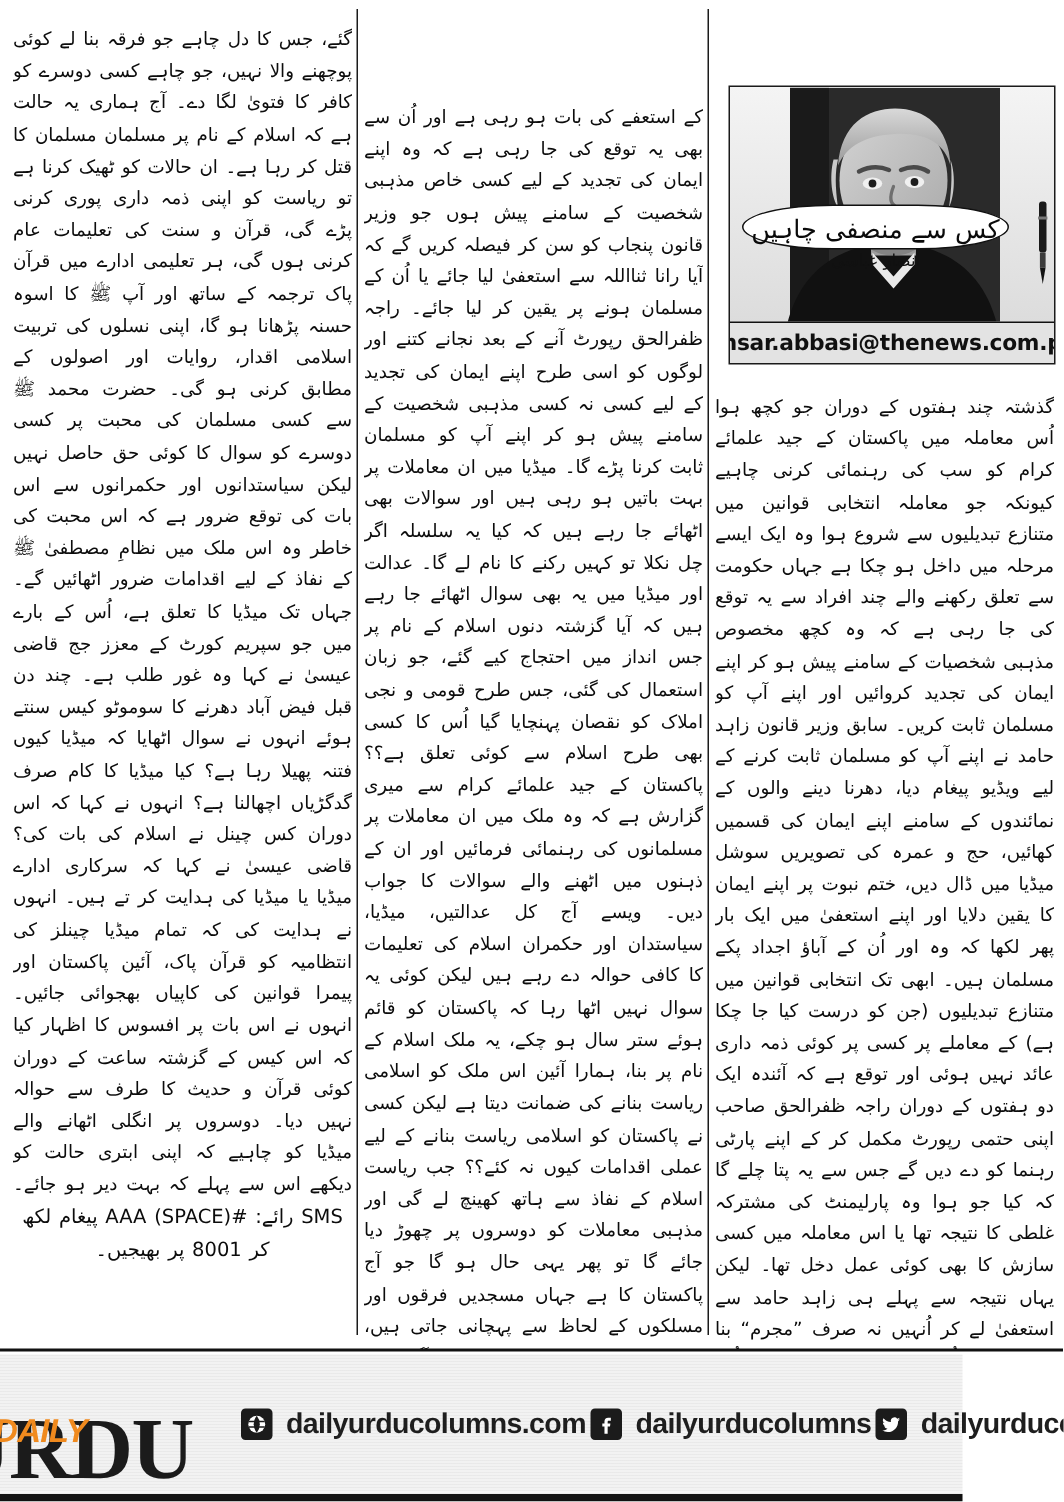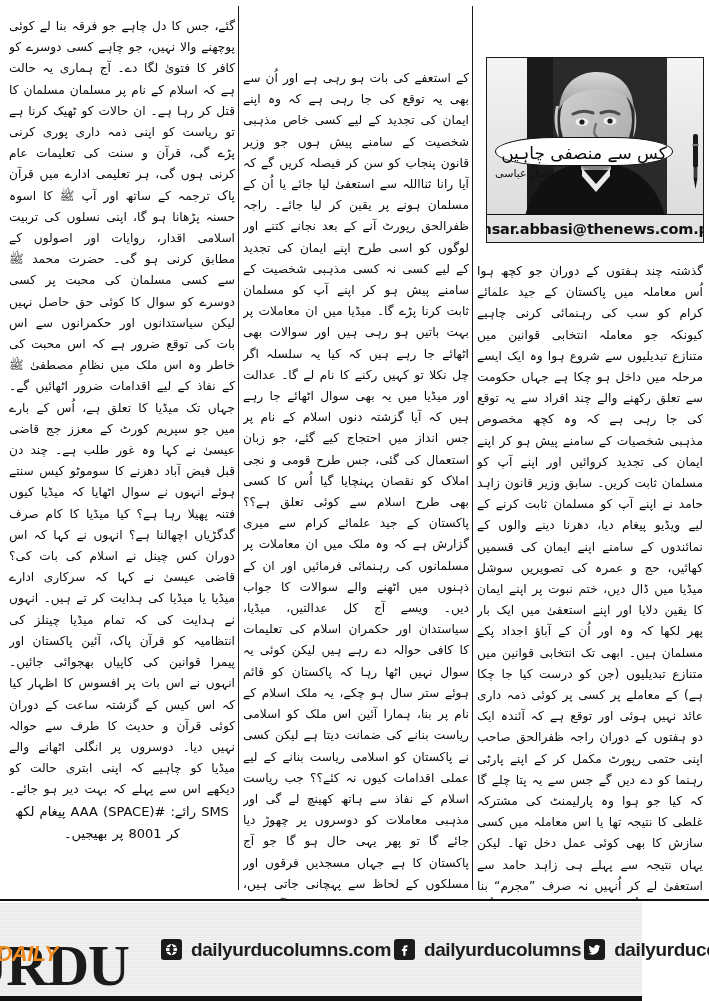--- a/index.html
+++ b/index.html
@@ -94,21 +94,21 @@
     direction: ltr;
   }
   .column-banner {
     position: absolute;
     left: 8px;
     right: 30px;
     bottom: 30px;
     height: 56px;
     display: flex;
     flex-direction: column;
-    align-items: flex-end;
+    align-items: center;
     justify-content: center;
   }
   .banner-ribbon {
     position: relative;
     width: 100%;
     background: #ffffff;
     border: 1.5px solid #111;
     border-radius: 50% / 22px;
     padding: 5px 4px 2px;
     box-sizing: border-box;

